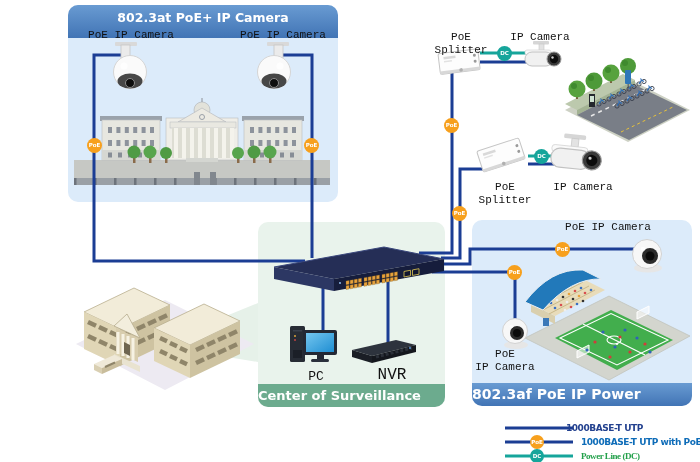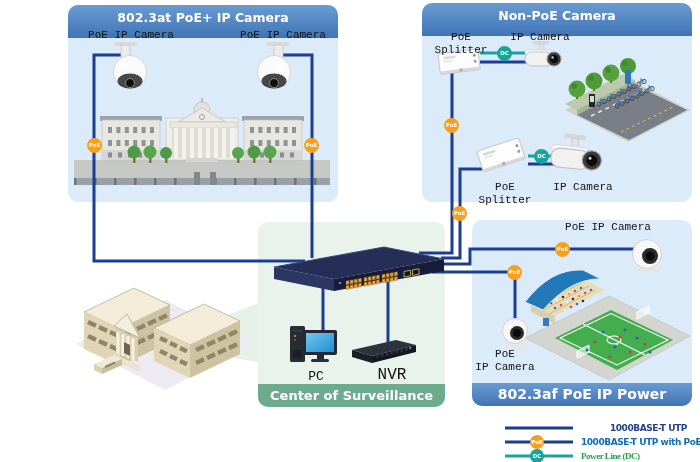--- a/index.html
+++ b/index.html
@@ -5,21 +5,21 @@
   html,body{margin:0;padding:0;background:#fff;}
   #stage{position:relative;width:700px;height:462px;background:#fff;overflow:hidden;
          font-family:"DejaVu Sans","Liberation Sans",sans-serif;}
   .panel{position:absolute;border-radius:10px;z-index:1;}
   .panel.blue{background:#dcebfa;}
   .panel.green{background:#e9f3ec;}
   .hdr{position:absolute;left:0;top:0;right:0;height:33px;border-radius:10px 10px 0 0;
        background:linear-gradient(180deg,#699bd2 0%,#4174b5 100%);
        color:#fff;font-weight:bold;font-size:12.5px;line-height:25px;text-align:center;}
   .ftr{position:absolute;left:0;bottom:0;right:0;height:23px;border-radius:0 0 10px 10px;
-       color:#fff;font-weight:bold;line-height:23px;text-align:center;}
+       color:#fff;font-weight:bold;line-height:23px;text-align:left;}
   .ftr.bluegrad{background:linear-gradient(180deg,#699bd2 0%,#4174b5 100%);font-size:14px;}
   .ftr.greenband{background:#6cab8e;font-size:13px;}
   .lbl{position:absolute;z-index:3;color:#111;font-size:11px;text-align:center;line-height:13px;font-family:Liberation Mono, monospace;}
   svg.dev{position:absolute;z-index:3;}
   svg.scene{position:absolute;z-index:1;}
   #cables{position:absolute;left:0;top:0;z-index:2;pointer-events:none;}
   #wedge{position:absolute;z-index:0;}
   .badge{position:absolute;z-index:4;width:15px;height:15px;border-radius:50%;
          background:#f7a01d;color:#fff;font-size:5.5px;font-weight:bold;
          line-height:15px;text-align:center;letter-spacing:0;}
@@ -34,23 +34,20 @@
 <div id="stage">
 
   <svg id="wedge" style="left:150px;top:300px" width="112" height="65" viewBox="0 0 112 65">
     <polygon points="5,45 108,3 108,62" fill="#e6f1e9"></polygon>
   </svg>
 
   <div class="panel blue" style="left:68px;top:5px;width:270px;height:197px;">
     <div class="hdr">802.3at PoE+ IP Camera</div>
   </div>
 
-  <div class="panel blue" style="left:422px;top:3px;width:270px;height:199px;">
-    <div class="hdr">Non-PoE Camera</div>
-  </div>
 
   <div class="panel green" style="left:258px;top:222px;width:187px;height:185px;">
     <div class="ftr greenband">Center of Surveillance</div>
   </div>
 
   <div class="panel blue" style="left:472px;top:220px;width:220px;height:186px;">
     <div class="ftr bluegrad">802.3af PoE IP Power</div>
   </div>
 
   <svg class="scene" style="left:74px;top:98px" width="256" height="97" viewBox="0 0 256 97">
@@ -405,19 +402,19 @@
 
   <div class="badge" style="left:87px;top:138px;">PoE</div>
   <div class="badge" style="left:304px;top:138px;">PoE</div>
   <div class="badge" style="left:444px;top:118px;">PoE</div>
   <div class="badge" style="left:452px;top:206px;">PoE</div>
   <div class="badge" style="left:555px;top:242px;">PoE</div>
   <div class="badge" style="left:507px;top:265px;">PoE</div>
   <div class="badge dc" style="left:497px;top:46px;">DC</div>
   <div class="badge dc" style="left:534px;top:149px;">DC</div>
 
-  <div class="legend-label lg-0" style="left:610px;top:423px;text-align:center;">1000BASE-T UTP</div>
+  <div class="legend-label lg-0" style="left:566px;top:423px;text-align:center;">1000BASE-T UTP</div>
   <div class="legend-label lg-1" style="left:581px;top:437px;">1000BASE-T UTP with PoE</div>
   <div class="legend-label lg-2" style="left:581px;top:451px;">Power Line (DC)</div>
   <div class="badge sm" style="left:530px;top:435px;">PoE</div>
   <div class="badge dc sm" style="left:530px;top:449px;">DC</div>
 
 </div>
 
 </body></html>

